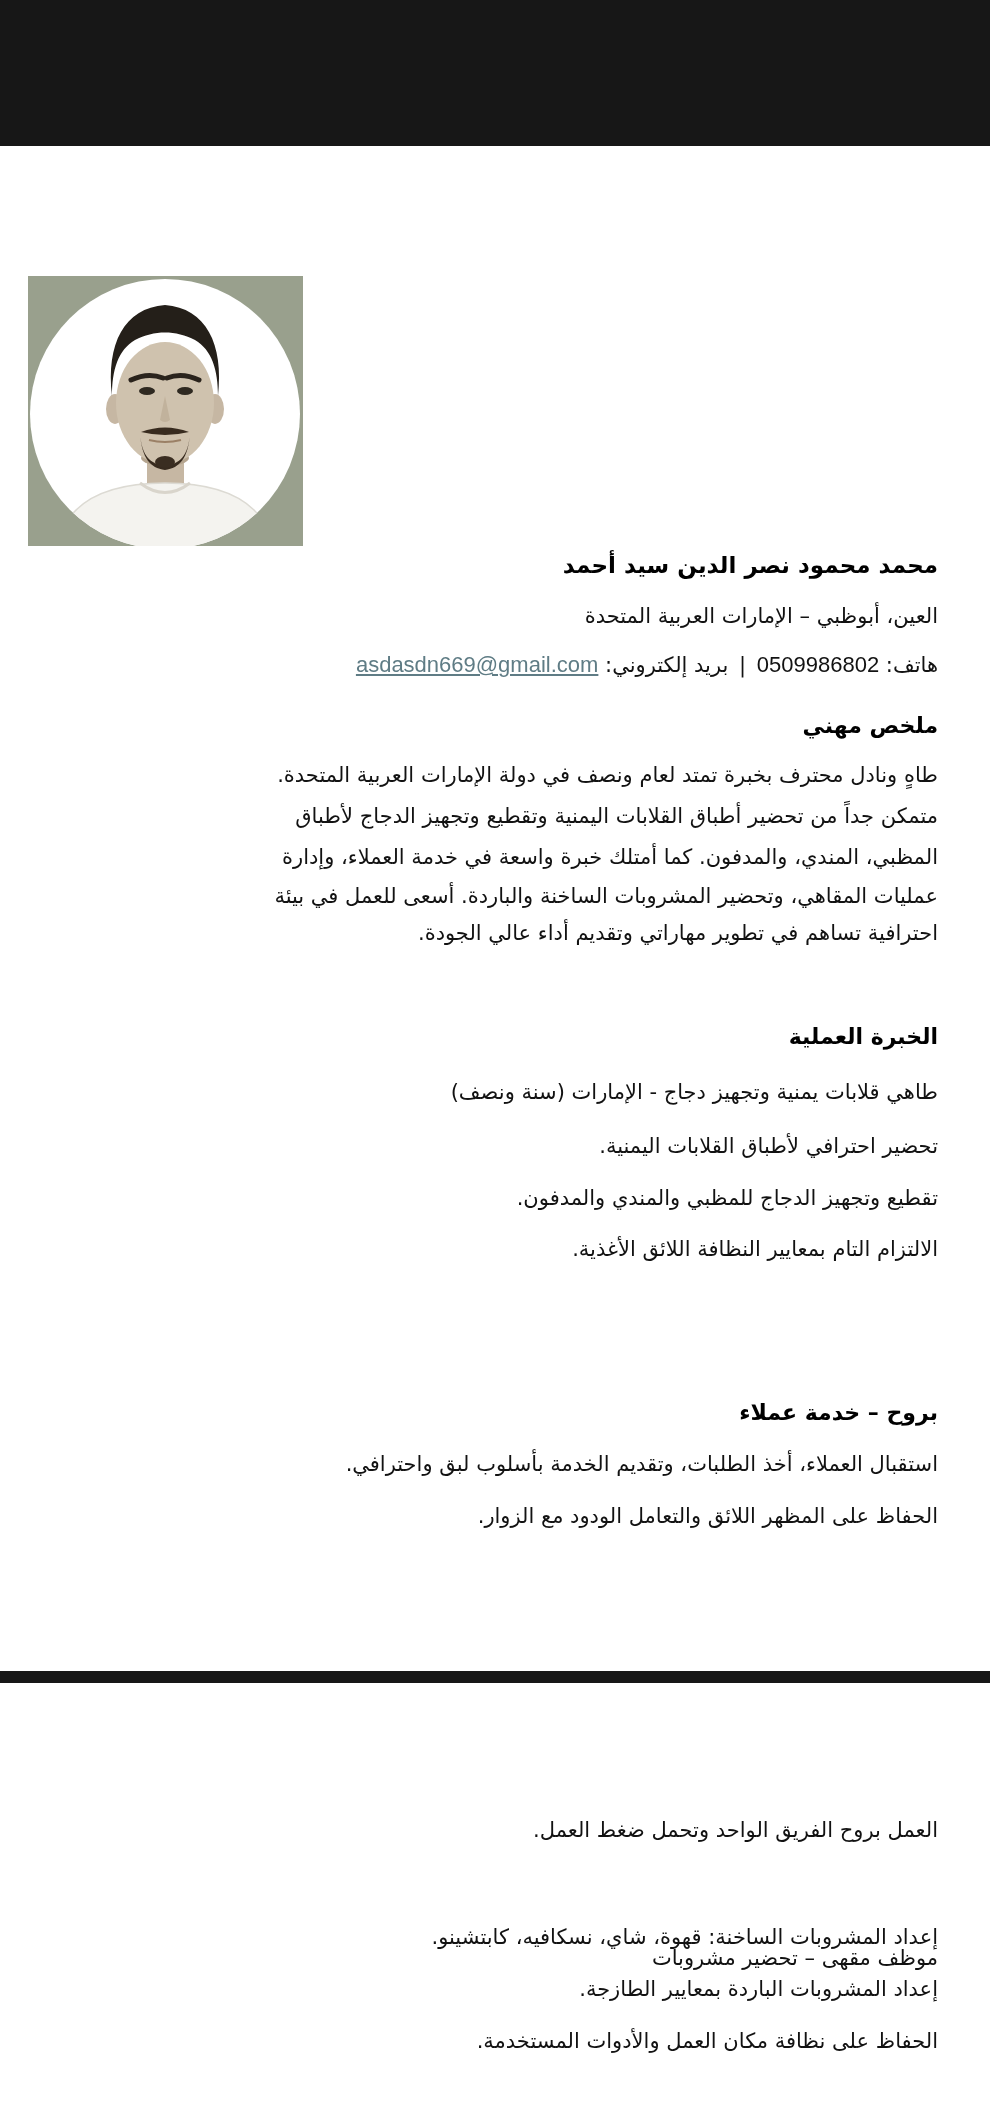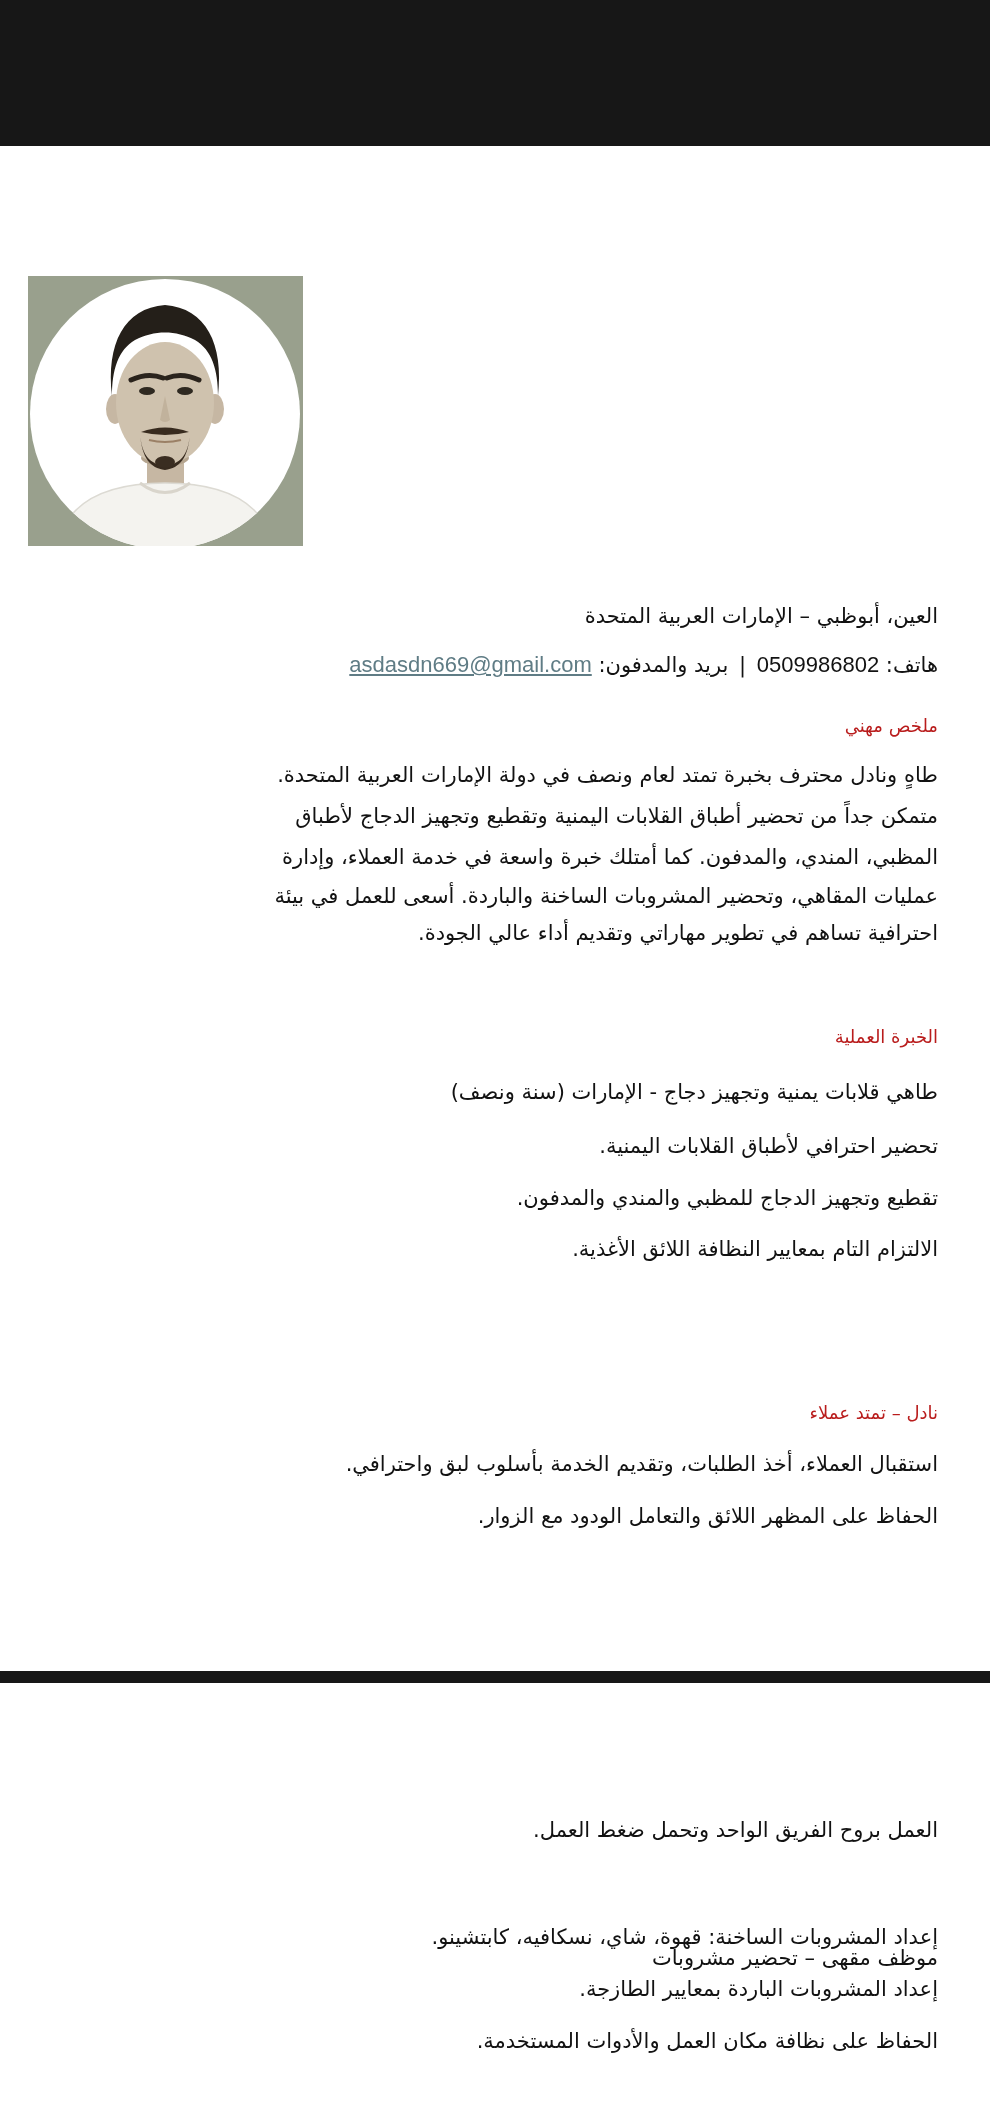--- a/index.html
+++ b/index.html
@@ -5,21 +5,21 @@
   html,body{margin:0;padding:0;background:#ffffff;}
   .page{position:relative;width:990px;height:2110px;background:#ffffff;overflow:hidden;
         font-family:"DejaVu Sans",sans-serif;color:#121212;}
   .bar{position:absolute;left:0;width:990px;background:#171717;}
   .top-bar{top:0;height:146px;}
   .sep-bar{top:1671px;height:12px;}
   .photo{position:absolute;left:28px;top:276px;width:275px;height:270px;}
   .ln{position:absolute;right:52px;direction:rtl;text-align:right;white-space:nowrap;
       font-size:21px;line-height:30px;color:#121212;letter-spacing:0;}
   .nm{font-weight:bold;font-size:23px;line-height:32px;color:#000;}
-  .hd{font-weight:normal;font-size:18px;line-height:31px;color:#b91c1c;}
+  .hd{font-weight:bold;font-size:22px;line-height:31px;color:#000000;}
   .latin{font-family:"Liberation Sans","DejaVu Sans",sans-serif;font-size:22px;}
   .email{font-family:"Liberation Sans","DejaVu Sans",sans-serif;font-size:22px;
          color:#5f7c85;text-decoration:underline;cursor:pointer;}
   .pipe{padding:0 4px;}
 </style>
 </head>
 <body>
 
 <div class="page">
 
@@ -51,44 +51,45 @@
         <path d="M137,120 L132,144 Q137,148 142,144 Z" fill="#c1b29c"></path>
         <path d="M113,156 Q137,147 161,156 Q137,162 113,156 Z" fill="#382b1f"></path>
         <path d="M121,164 Q137,168 153,164" fill="none" stroke="#9b8066" stroke-width="2"></path>
         <path d="M112,158 C114,182 122,192 137,194 C152,192 160,182 162,158
                  C160,180 152,188 137,190 C122,188 114,180 112,158 Z" fill="#382b1f"></path>
         <ellipse cx="137" cy="186" rx="10" ry="6" fill="#3a2d21"></ellipse>
       </g>
     </svg>
   </div>
 
+  <div class="ln nm" style="top:549px">محمد محمود نصر الدين سيد أحمد</div>
   <div class="ln" style="top:601px">العين، أبوظبي – الإمارات العربية المتحدة</div>
 
   <div class="ln" style="top:650px">
     <span>هاتف:</span>
     <span class="latin">0509986802</span>
     <span class="pipe">|</span>
-    <span>بريد والمدفون:</span>
+    <span>بريد إلكتروني:</span>
     <a class="email" style="color: rgb(95, 124, 133); text-align: right;">asdasdn669@gmail.com</a>
   </div>
 
   <div class="ln hd" style="top:710px">ملخص مهني</div>
   <div class="ln" style="top:760px">طاهٍ ونادل محترف بخبرة تمتد لعام ونصف في دولة الإمارات العربية المتحدة.</div>
   <div class="ln" style="top:801px">متمكن جداً من تحضير أطباق القلابات اليمنية وتقطيع وتجهيز الدجاج لأطباق</div>
   <div class="ln" style="top:842px">المظبي، المندي، والمدفون. كما أمتلك خبرة واسعة في خدمة العملاء، وإدارة</div>
   <div class="ln" style="top:881px">عمليات المقاهي، وتحضير المشروبات الساخنة والباردة. أسعى للعمل في بيئة</div>
   <div class="ln" style="top:918px">احترافية تساهم في تطوير مهاراتي وتقديم أداء عالي الجودة.</div>
 
   <div class="ln hd" style="top:1021px">الخبرة العملية</div>
   <div class="ln" style="top:1077px">طاهي قلابات يمنية وتجهيز دجاج - الإمارات (سنة ونصف)</div>
   <div class="ln" style="top:1183px">تقطيع وتجهيز الدجاج للمظبي والمندي والمدفون.</div>
   <div class="ln" style="top:1131px">تحضير احترافي لأطباق القلابات اليمنية.</div>
   <div class="ln" style="top:1234px">الالتزام التام بمعايير النظافة اللائق الأغذية.</div>
 
-  <div class="ln hd" style="top:1397px">نادل – تمتد عملاء</div>
+  <div class="ln hd" style="top:1397px">بروح – خدمة عملاء</div>
   <div class="ln" style="top:1501px">الحفاظ على المظهر اللائق والتعامل الودود مع الزوار.</div>
   <div class="ln" style="top:1449px">استقبال العملاء، أخذ الطلبات، وتقديم الخدمة بأسلوب لبق واحترافي.</div>
 
   <div class="bar sep-bar" style="background: rgb(23, 23, 23);"></div>
 
   <div class="ln" style="top:1815px">العمل بروح الفريق الواحد وتحمل ضغط العمل.</div>
   <div class="ln" style="top:1943px">موظف مقهى – تحضير مشروبات</div>
   <div class="ln" style="top:1922px">إعداد المشروبات الساخنة: قهوة، شاي، نسكافيه، كابتشينو.</div>
   <div class="ln" style="top:1974px">إعداد المشروبات الباردة بمعايير الطازجة.</div>
   <div class="ln" style="top:2026px">الحفاظ على نظافة مكان العمل والأدوات المستخدمة.</div>

